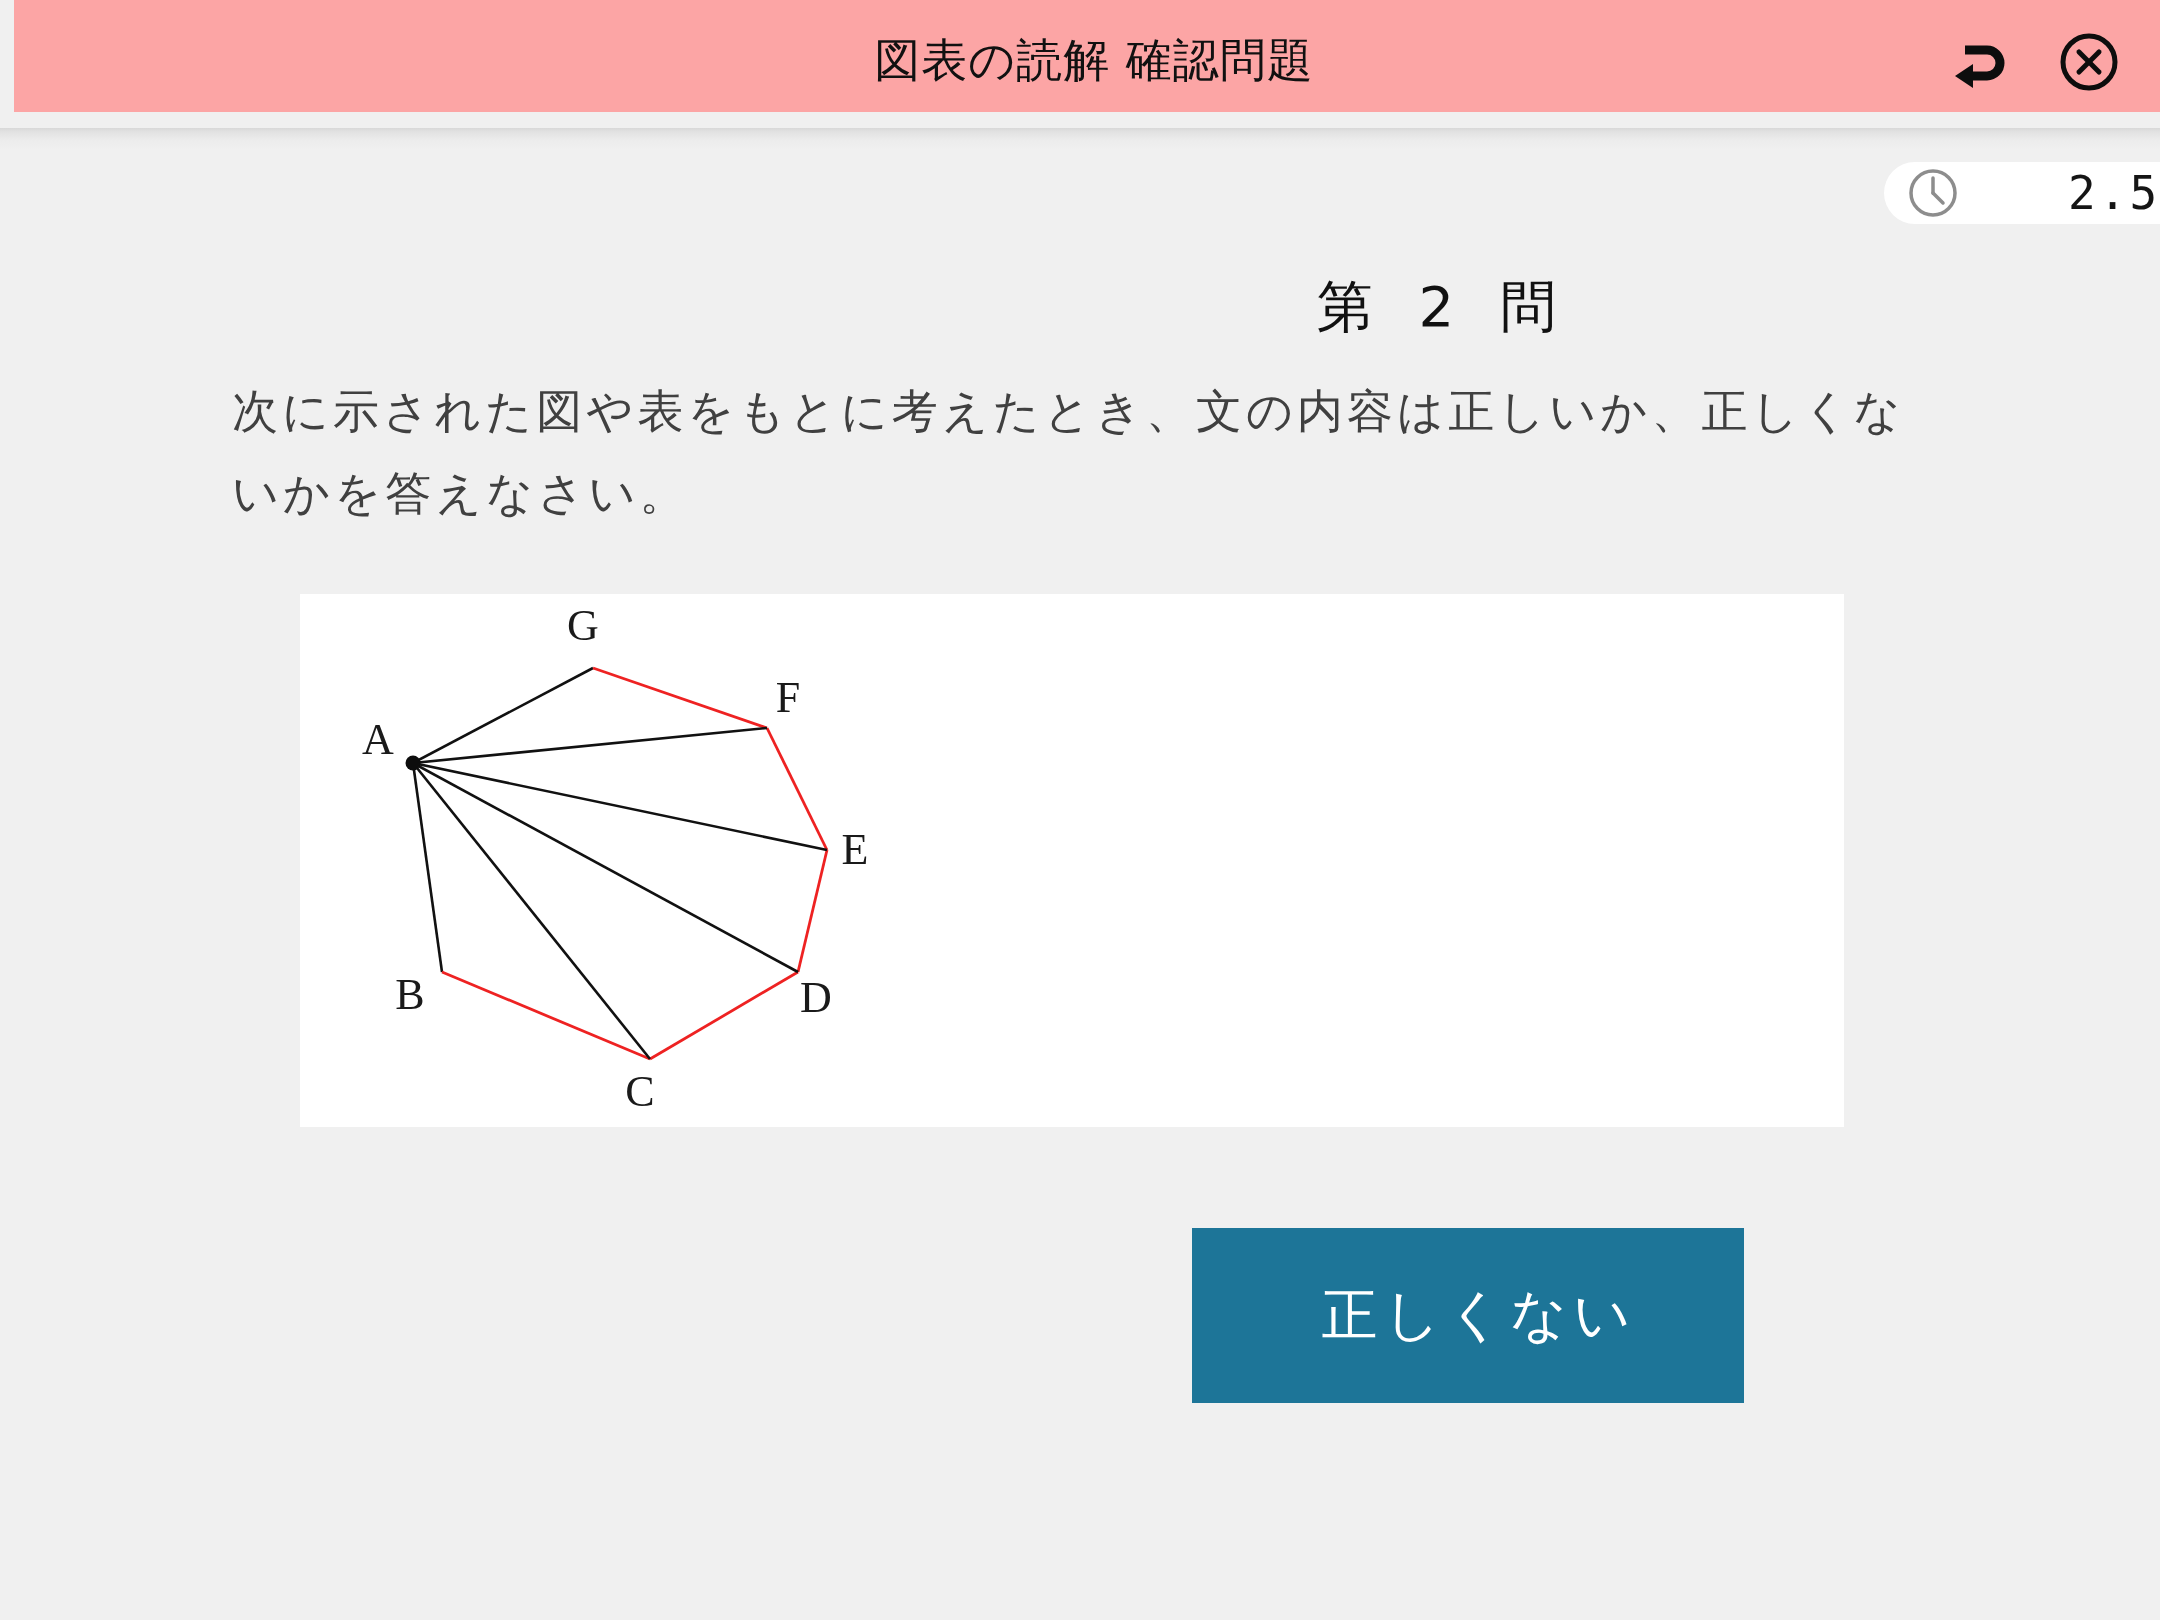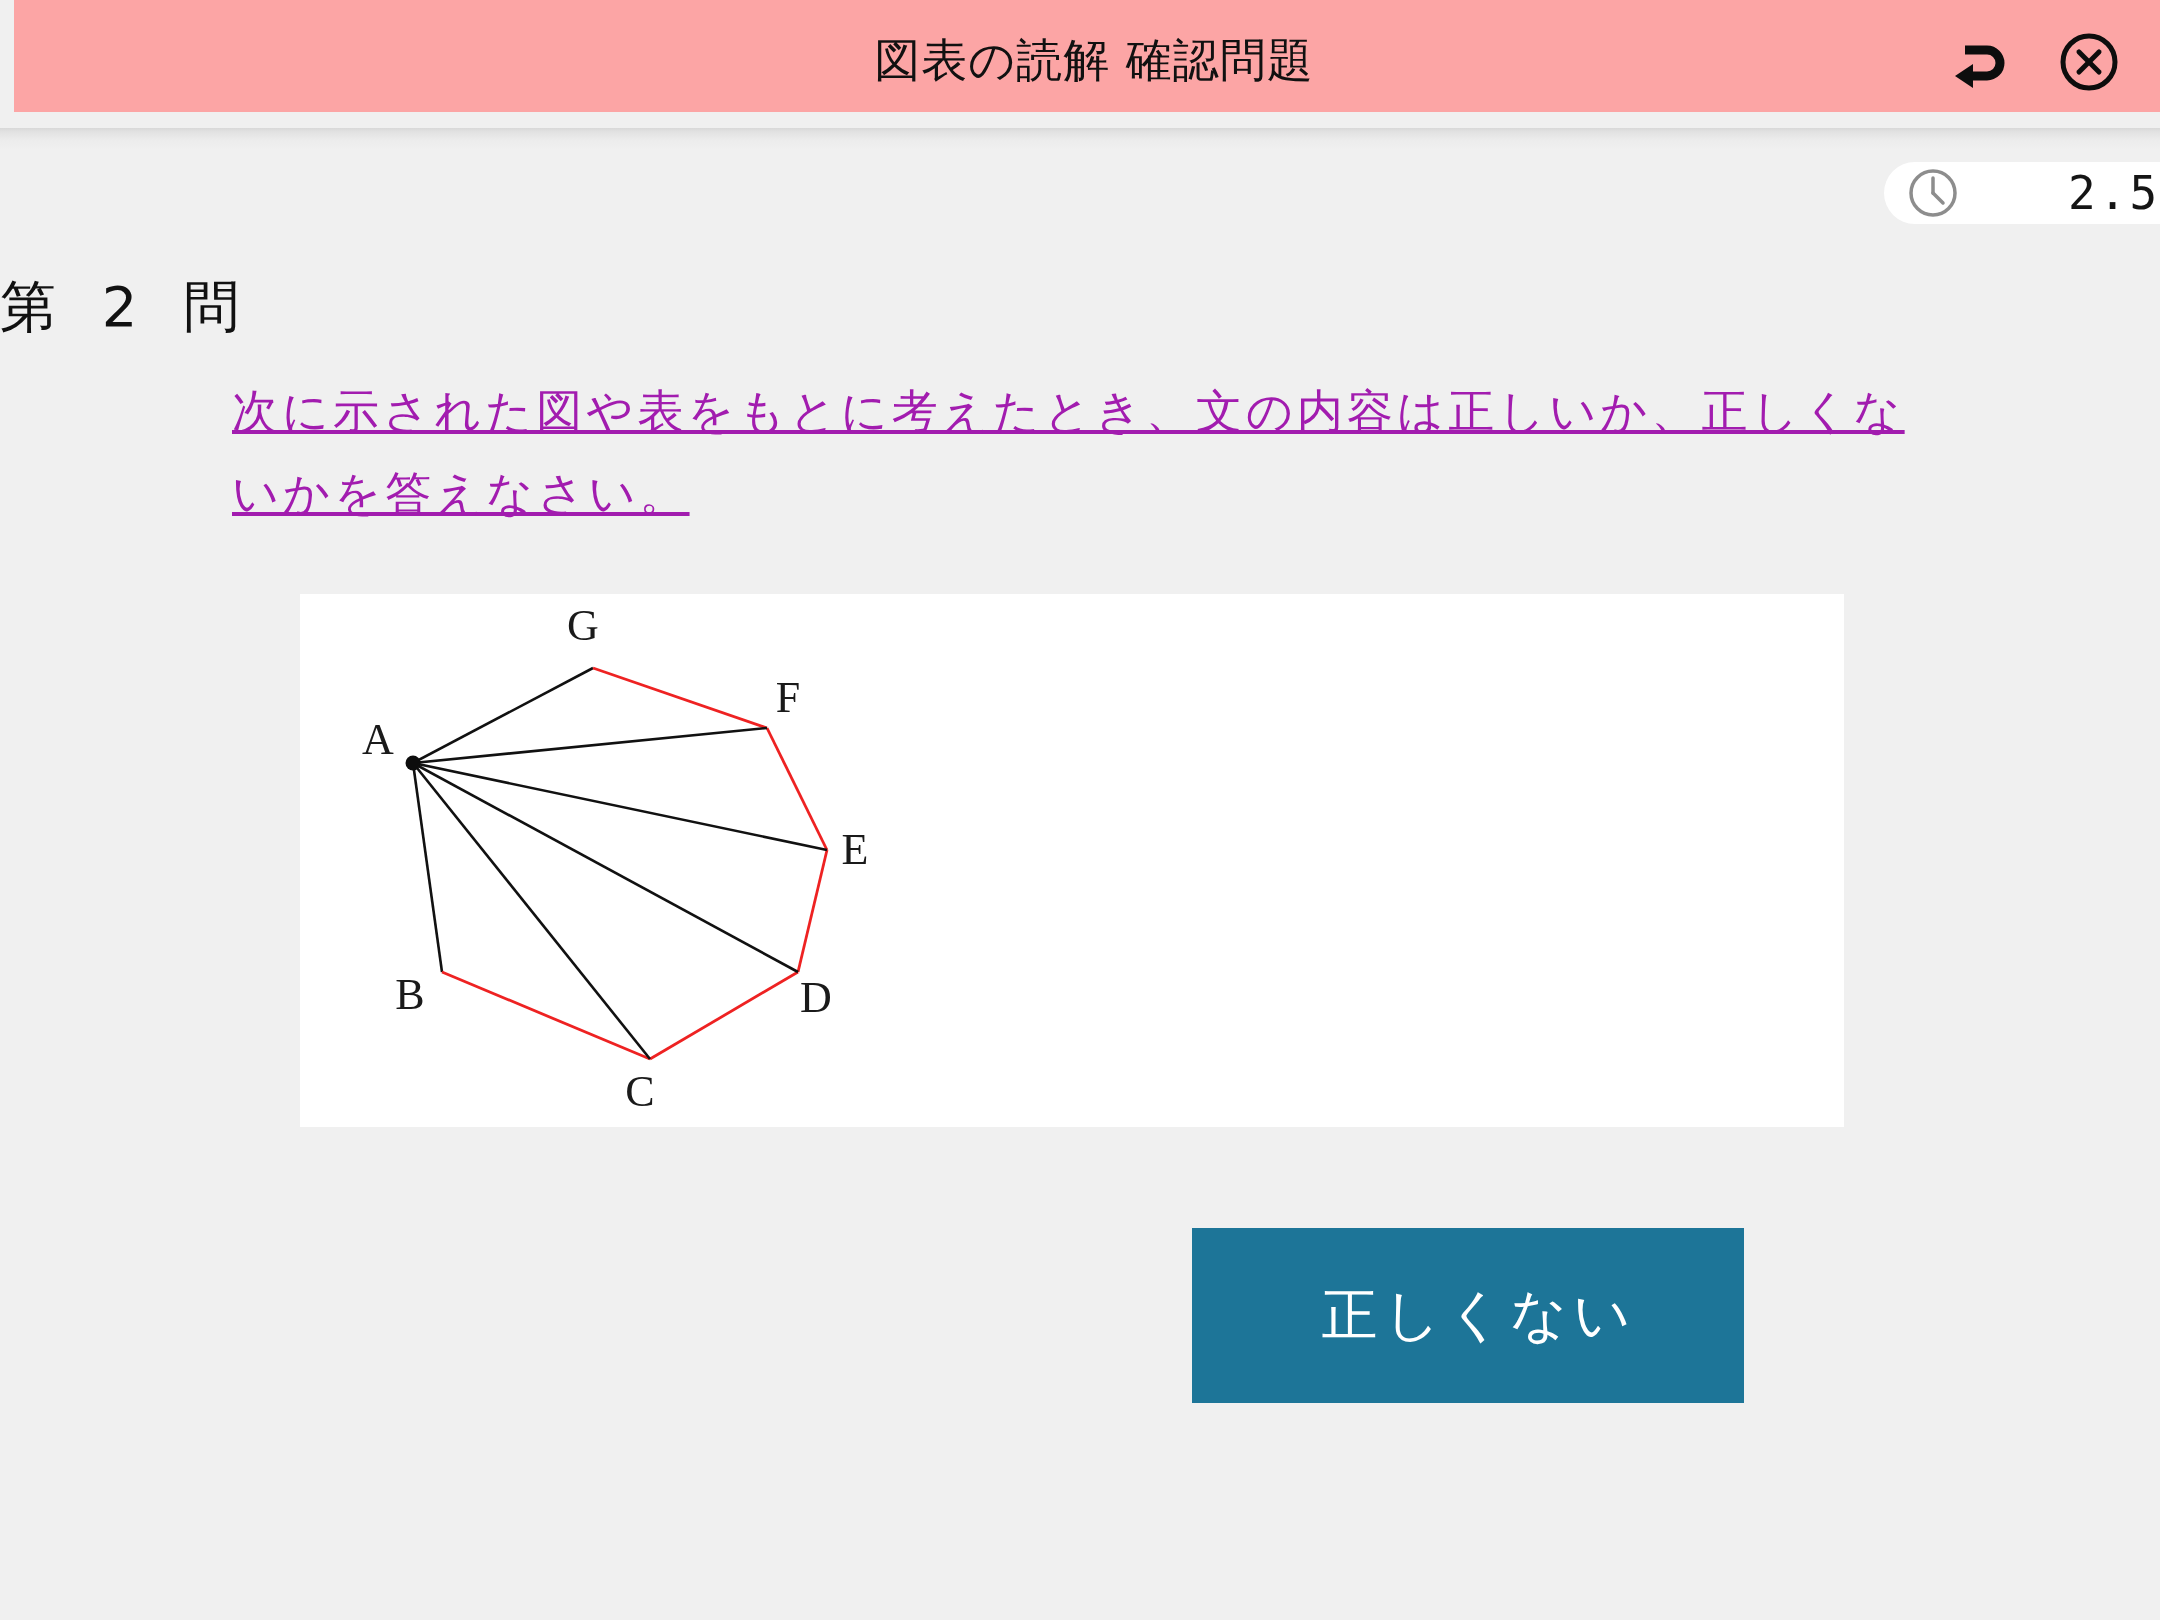--- a/index.html
+++ b/index.html
@@ -87,39 +87,38 @@
     letter-spacing: 3px;
     margin-left: 108px;
   }
 
   
   .q-number {
     position: absolute;
     top: 272px;
     left: 0;
     width: 1570px;
-    text-align: left;
+    text-align: right;
     font-size: 56px;
     line-height: 70px;
     letter-spacing: 14px;
     color: #111111;
     font-family: "DejaVu Sans", "Liberation Sans", sans-serif;
   }
 
   .q-instruction {
     position: absolute;
     top: 370px;
     left: 232px;
     width: 1700px;
     font-size: 46px;
     line-height: 82px;
     letter-spacing: 4px;
-    color: #a21caf;
-    font-family: "DejaVu Sans", "Liberation Sans", sans-serif;
-    text-decoration: underline;
+    color: #404040;
+    font-family: "DejaVu Sans", "Liberation Sans", sans-serif;
   }
 
   
   .figure-card {
     position: absolute;
     left: 300px;
     top: 594px;
     width: 1544px;
     height: 533px;
     background: #ffffff;

